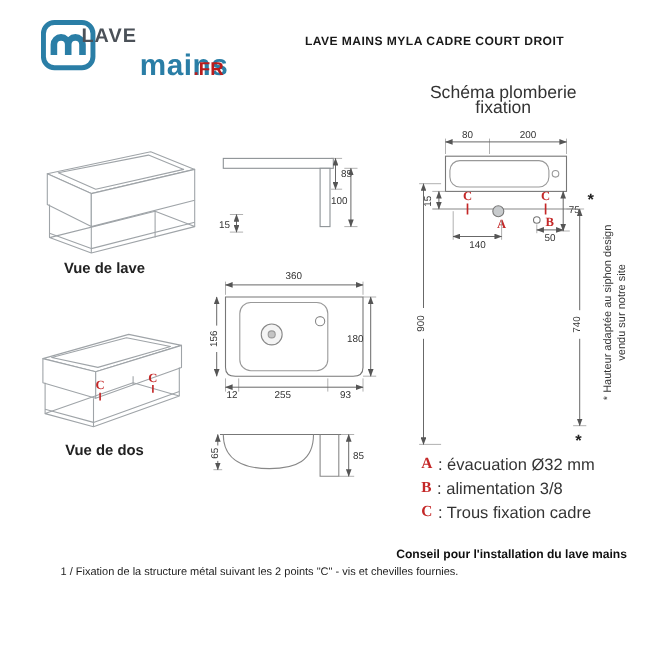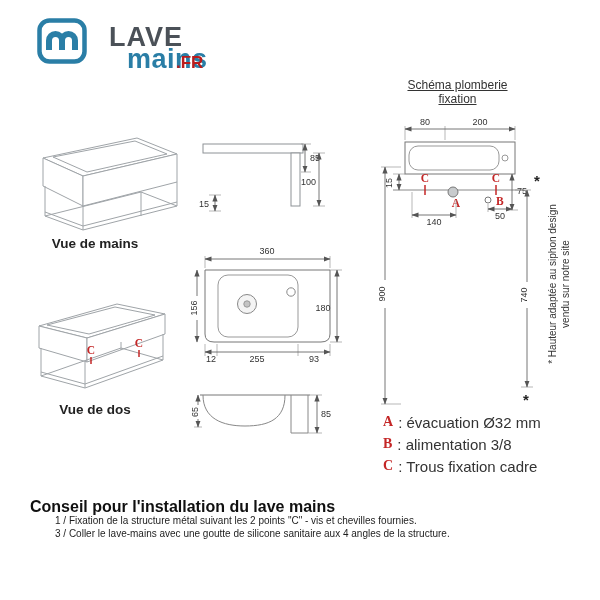--- a/index.html
+++ b/index.html
@@ -1,41 +1,41 @@
 <!DOCTYPE html>
 <html><head>
 <meta charset="utf-8">
 <style>
   html,body{margin:0;padding:0;background:#fff;}
   .page{position:relative;width:600px;height:600px;background:#ffffff;
         font-family:"Liberation Sans",sans-serif;overflow:hidden;}
   .abs{position:absolute;}
 
   
-  .logo-word1{left:109px;top:22px;font-size:27px;font-weight:700;color:#4b5158;letter-spacing:1px;}
+  .logo-word1{left:74px;top:22px;font-size:18px;font-weight:700;color:#4b5158;letter-spacing:1px;}
   .logo-word2{left:103px;top:44px;font-size:27px;font-weight:700;color:#2a7ea6;letter-spacing:.5px;margin-left:24px;}
   .logo-suffix{left:176px;top:53px;font-size:17px;font-weight:700;color:#b91c1c;}
 
   .title{left:230px;top:32px;width:330px;text-align:center;font-size:11px;font-weight:700;
          color:#1a1a1a;letter-spacing:.4px;}
-  .schema-heading{left:390px;top:78px;width:135px;text-align:center;font-size:12px;color:#333;line-height:14px;text-decoration:underline;}
+  .schema-heading{left:390px;top:78px;width:135px;text-align:center;font-size:16px;color:#333;line-height:14px;}
 
   .view-label{font-size:13.5px;font-weight:700;color:#222;text-align:center;width:150px;}
   .label-face{left:20px;top:236px;}
   .label-dos{left:20px;top:402px;}
 
   .legend{left:383px;top:411px;}
   .legend-row{height:22px;display:flex;align-items:center;}
   .legend-key{font-family:"Liberation Serif",serif;color:#c42727;font-weight:700;font-size:14px;margin-right:5px;}
   .legend-text{font-size:15px;color:#333;}
 
   .side-note{left:430px;top:270px;width:260px;height:28px;transform:rotate(-90deg);
              text-align:center;font-size:10px;color:#333;line-height:13px;}
 
-  .advice-title{left:30px;top:498px;width:540px;text-align:left;font-size:16px;font-weight:700;color:#101010;}
+  .advice-title{left:30px;top:498px;width:540px;text-align:right;font-size:11px;font-weight:700;color:#101010;}
   .advice-lines{left:55px;top:514px;width:490px;font-size:10px;color:#1d1d1d;line-height:13.4px;}
 
   
   svg text{font-family:"Liberation Sans",sans-serif;font-size:9px;fill:#333;}
   svg text.mk{font-family:"Liberation Serif",serif;font-size:11.5px;font-weight:bold;fill:#c42727;}
   svg text.star{font-size:15px;font-weight:bold;fill:#222;}
   .dl{stroke:#666;stroke-width:.9;}
   .xl{stroke:#999;stroke-width:.7;}
   .ol{stroke:#8d9296;stroke-width:1;fill:#fff;}
   .ol3d{stroke:#9fa4a8;stroke-width:1;stroke-linejoin:round;}
@@ -46,38 +46,39 @@
 <div class="page">
 
   <svg class="abs" style="left:36px;top:17px;" width="52" height="48" viewBox="0 0 52 48">
     <rect x="3.5" y="3.5" width="45" height="41" rx="10" fill="#fff" stroke="#2a7ea6" stroke-width="4.5"></rect>
     <path d="M13,33 V23.5 a6.5,6.5 0 0 1 13,0 V33 M26,23.5 a6.5,6.5 0 0 1 13,0 V33" fill="none" stroke="#2a7ea6" stroke-width="6"></path>
   </svg>
   <div class="abs logo-word1">LAVE</div>
   <div class="abs logo-word2">mains</div>
   <div class="abs logo-suffix">.FR</div>
 
+  <div class="abs title">LAVE MAINS MYLA CADRE COURT DROIT</div>
 
   <div class="abs schema-heading">
     <div>Schéma plomberie</div>
     <div>fixation</div>
   </div>
 
   <svg class="abs" style="left:25px;top:128px;" width="165" height="105" viewBox="0 0 165 105">
     <g class="ol3d" fill="#fff">
       <path d="M18,30 L112,10 L152,26 L58,48 Z"></path>
       <path d="M18,30 L18,58 L58,78 L58,48 Z"></path>
       <path d="M58,48 L152,26 L152,54 L58,78 Z"></path>
       <path fill="none" d="M28,29 L110,13 L142,26 L62,44 Z"></path>
       <path fill="none" d="M20,58 V88 M58,78 V102 M152,54 V78 M116,64 V88"></path>
       <path fill="none" d="M20,88 L58,102 L152,78 L116,64 Z"></path>
       <path fill="none" d="M20,84 L58,98 L152,74"></path>
     </g>
   </svg>
-  <div class="abs view-label label-face">Vue de mains</div>
+  <div class="abs view-label label-face">Vue de lave</div>
 
   <svg class="abs" style="left:195px;top:128px;" width="160" height="100" viewBox="0 0 160 100">
     <defs>
       <marker id="ars" viewBox="0 0 7 5.2" markerWidth="7" markerHeight="5.2" refX="6.5" refY="2.6" orient="auto-start-reverse" markerUnits="userSpaceOnUse">
           <path d="M0,0 L7,2.6 L0,5.2 Z" fill="#555"></path>
         </marker>
     </defs>
     <rect class="ol" x="8" y="16" width="100" height="9"></rect>
     <rect class="ol" x="96" y="25" width="9" height="53"></rect>
     <line class="xl" x1="106" y1="16" x2="116" y2="16"></line>
@@ -244,16 +245,15 @@
   </div>
 
   <div class="abs side-note">
     <div>* Hauteur adaptée au siphon design</div>
     <div>vendu sur notre site</div>
   </div>
 
   <div class="abs advice-title">Conseil pour l'installation du lave mains</div>
   <div class="abs advice-lines">
     <div>1 / Fixation de la structure métal suivant les 2 points "C" - vis et chevilles fournies.</div>
-    <div>3 / Coller le lave-mains avec une goutte de silicone sanitaire aux 4 angles de la structure.</div>
   </div>
 
 </div>
 
 </body></html>

